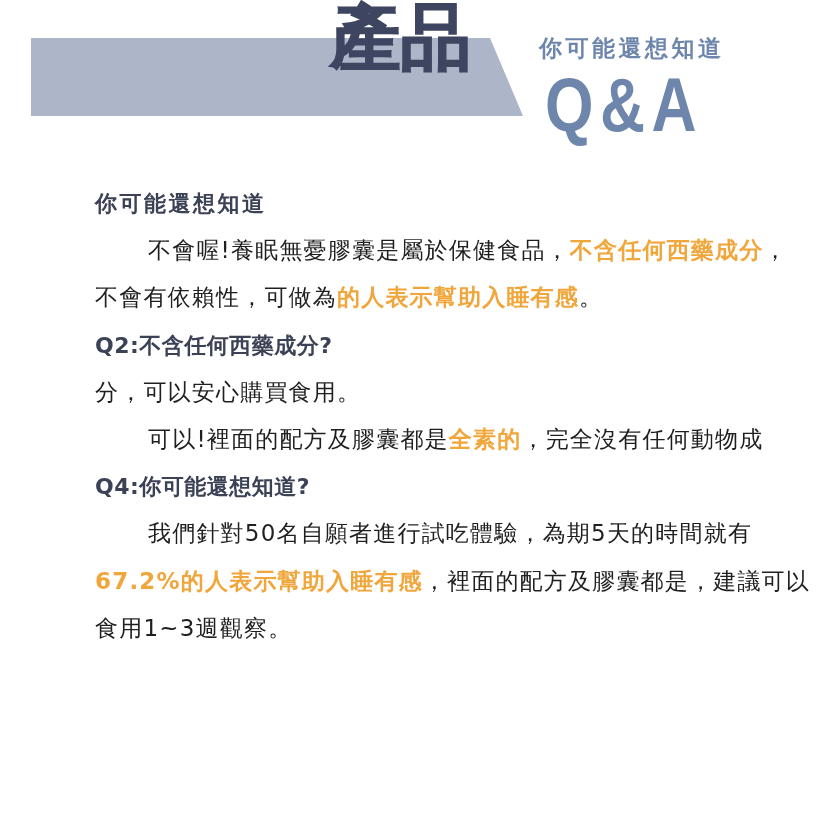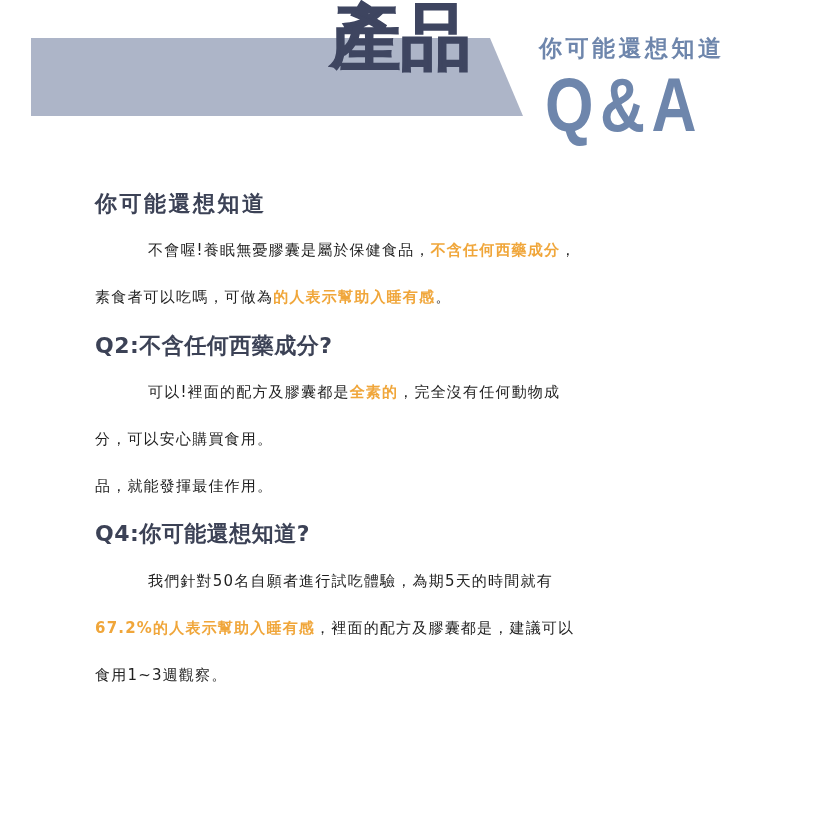--- a/index.html
+++ b/index.html
@@ -76,21 +76,21 @@
     .heading {
       font-size: 22px;
       font-weight: bold;
       color: #3c4256;
       letter-spacing: 0.5px;
     }
     .heading.top {
       letter-spacing: 2.5px;
     }
     .body-line {
-      font-size: 15px;
+      font-size: 23px;
       color: #1f1f1f;
       letter-spacing: 1.2px;
     }
     .indent {
       padding-left: 53px;
     }
     .hl {
       color: #f0a63a;
       font-weight: bold;
     }
@@ -104,38 +104,35 @@
 <div class="title-qa">Q&amp;A</div>
 
 <div class="content">
   <div class="line heading top">你可能還想知道</div>
 
   <div>
     <div class="line body-line indent">
       <span>不會喔!養眠無憂膠囊是屬於保健食品，</span><span class="hl">不含任何西藥成分</span><span>，</span>
     </div>
     <div class="line body-line">
-      <span>素食者可以吃嗎，可做為</span><span class="hl">的人表示幫助入睡有感</span><span>。</span>
+      <span>不會有依賴性，可做為</span><span class="hl">的人表示幫助入睡有感</span><span>。</span>
     </div>
   </div>
 
   <div>
     <div class="line heading">Q2:不含任何西藥成分?</div>
+    <div class="line body-line">
+      <span>分，可以安心購買食用。</span>
+    </div>
     <div class="line body-line indent">
       <span>可以!裡面的配方及膠囊都是</span><span class="hl">全素的</span><span>，完全沒有任何動物成</span>
-    </div>
-    <div class="line body-line">
-      <span>分，可以安心購買食用。</span>
     </div>
   </div>
 
   <div>
-    <div class="line body-line">
-      <span>品，就能發揮最佳作用。</span>
-    </div>
   </div>
 
   <div>
     <div class="line heading">Q4:你可能還想知道?</div>
     <div class="line body-line indent">
       <span>我們針對50名自願者進行試吃體驗，為期5天的時間就有</span>
     </div>
     <div class="line body-line">
       <span class="hl">67.2%的人表示幫助入睡有感</span><span>，裡面的配方及膠囊都是，建議可以</span>
     </div>

